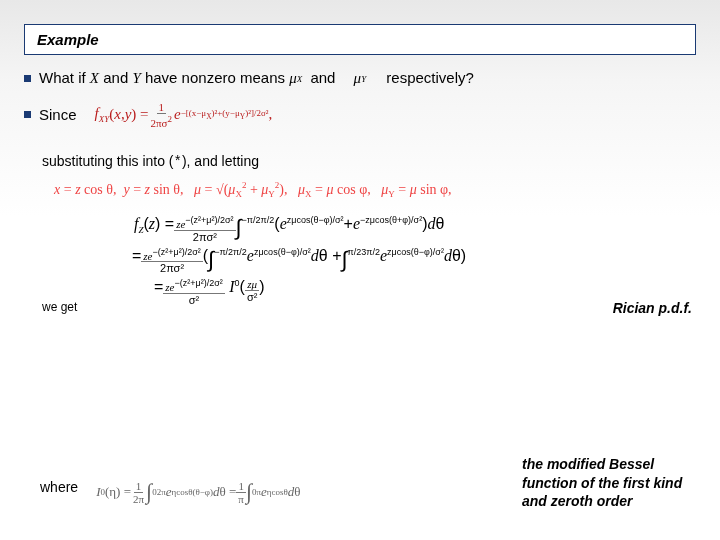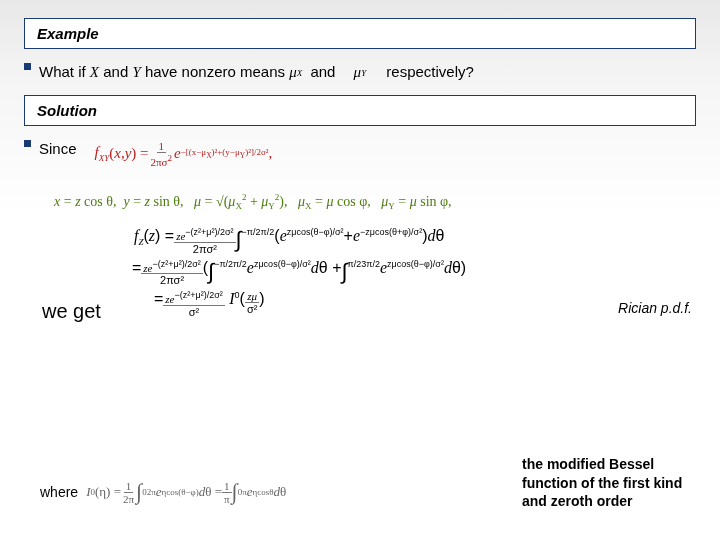--- a/index.html
+++ b/index.html
@@ -1,36 +1,36 @@
 <!DOCTYPE html>
 <html><head>
 <meta charset="utf-8">
 <style>
 *{margin:0;padding:0;box-sizing:border-box}
 body{width:720px;height:540px;font-family:Arial,sans-serif;background:linear-gradient(to bottom,#e8e8e8 0%,#f5f5f5 15%,#fff 40%);overflow:hidden;position:relative}
-.content{padding:18px 24px}
+.content{padding:24px 24px}
 .heading-box{background:#fff;border:1px solid #1a3a73;padding:6px 12px;margin-bottom:14px}
 .heading-box .title{font-weight:bold;font-style:italic;font-size:15px;color:#000}
-.bullet-row{display:flex;margin-bottom:14px;font-size:15px}
+.bullet-row{display:flex;align-items:center;margin-bottom:14px;font-size:15px}
 .bullet{width:7px;height:7px;background:#1a3a73;margin-right:8px;flex-shrink:0}
 .it{font-style:italic;font-family:'Times New Roman',serif}
 .math{font-family:'Times New Roman',serif;display:inline-flex;align-items:center}
 .line2{margin-left:18px;font-size:14px;margin-bottom:10px}
-.eq-block{margin-left:20px;margin-bottom:8px;font-family:'Times New Roman',serif;font-size:13px;color:#4d7c0f}
-.label-left{font-size:20px;margin-left:18px;position:absolute}
-.rician{position:absolute;right:28px;top:300px;font-style:italic;font-weight:normal;font-size:14px}
-.bessel{position:absolute;right:28px;bottom:30px;font-weight:bold;font-size:14px;width:170px;line-height:1.3}
+.eq-block{margin-left:20px;margin-bottom:8px;font-family:'Times New Roman',serif;font-size:13px;color:#ef4444}
+.label-left{font-size:12px;margin-left:18px;position:absolute}
+.rician{position:absolute;right:28px;top:300px;font-style:italic;font-weight:bold;font-size:14px}
+.bessel{position:absolute;right:28px;bottom:30px;font-style:italic;font-weight:bold;font-size:14px;width:170px;line-height:1.3}
 .frac{display:inline-flex;flex-direction:column;align-items:center;vertical-align:middle;font-size:11px}
 .frac .n{border-bottom:1px solid #777;padding:0 2px}
 .frac .d{padding:0 2px}
 .big-int{font-size:22px;vertical-align:middle}
 .sup{font-size:9px;vertical-align:super}
 .sub{font-size:9px;vertical-align:sub}
 .eq-row{display:flex;align-items:flex-start;margin-bottom:4px;margin-left:110px}
-.where-row{position:absolute;bottom:35px;left:40px;display:flex;align-items:center;gap:8px}
+.where-row{position:absolute;bottom:35px;left:40px;display:flex;align-items:flex-start;gap:18px}
 </style>
 </head>
 <body>
 
 <div class="content">
   <div class="heading-box">
     <div class="title">Example</div>
   </div>
 
   <div class="bullet-row">
@@ -43,37 +43,37 @@
         </span>
       <span style="margin-left:4px">and</span>
       <span class="math" style="margin-left:14px">
           <span class="it">μ</span>
           <span class="sub it">Y</span>
         </span>
       <span style="margin-left:16px">respectively?</span>
     </span>
   </div>
 
-  <div class="heading-box">
-    <div class="title">Solution</div>
-  </div>
 
   <div class="bullet-row" style="margin-bottom:24px">
     <span class="bullet"></span>
     <span style="margin-right:18px">Since</span>
     <span class="math" style="color:#b91c1c;font-size:15px">
       <span class="it">f<span class="sub">XY</span></span>(<span class="it">x</span>,<span class="it">y</span>) =
       <span class="frac">
           <span class="n">1</span>
           <span class="d">2πσ<span class="sup">2</span></span>
         </span>
       <span class="it">e</span><span class="sup">−[(x−μ<sub>X</sub>)²+(y−μ<sub>Y</sub>)²]/2σ²</span> ,
     </span>
   </div>
 
+  <div class="line2">
+    <span>substituting this into (</span><span style="font-family:'Courier New'">*</span><span>), and letting</span>
+  </div>
 
   <div class="eq-block" style="margin-left:30px;margin-bottom:16px;font-size:14px">
     <span class="it">x</span> = <span class="it">z</span> cos θ,&nbsp;&nbsp;<span class="it">y</span> = <span class="it">z</span> sin θ,&nbsp;&nbsp;
     <span class="it">μ</span> = √(<span class="it">μ</span><span class="sub">X</span><span class="sup">2</span> + <span class="it">μ</span><span class="sub">Y</span><span class="sup">2</span>),&nbsp;&nbsp;
     <span class="it">μ</span><span class="sub">X</span> = <span class="it">μ</span> cos φ,&nbsp;&nbsp;
     <span class="it">μ</span><span class="sub">Y</span> = <span class="it">μ</span> sin φ,
   </div>
 
   <div class="label-left" style="top:300px">we get</div>
 
@@ -110,21 +110,21 @@
   <div class="rician">Rician p.d.f.</div>
 
   <div class="where-row">
     <span style="font-size:14px">where</span>
     <span class="math" style="color:#666;font-size:13px">
       <span class="it">I</span><span class="sub">0</span>(η) =
       <span class="frac">
           <span class="n">1</span>
           <span class="d">2π</span>
         </span>
-      <span class="big-int">∫</span><span class="sub">0</span><span class="sup">2π</span><span class="it">e</span><span class="sup">ηcos(θ−φ)</span><span class="it">d</span>θ =
+      <span class="big-int">∫</span><span class="sub">0</span><span class="sup">2π</span><span class="it">e</span><span class="sup">ηcosθ(θ−φ)</span><span class="it">d</span>θ =
       <span class="frac">
           <span class="n">1</span>
           <span class="d">π</span>
         </span>
       <span class="big-int">∫</span><span class="sub">0</span><span class="sup">π</span><span class="it">e</span><span class="sup">ηcosθ</span><span class="it">d</span>θ
     </span>
   </div>
 
   <div class="bessel">the modified Bessel function of the first kind and zeroth order</div>
 </div>

